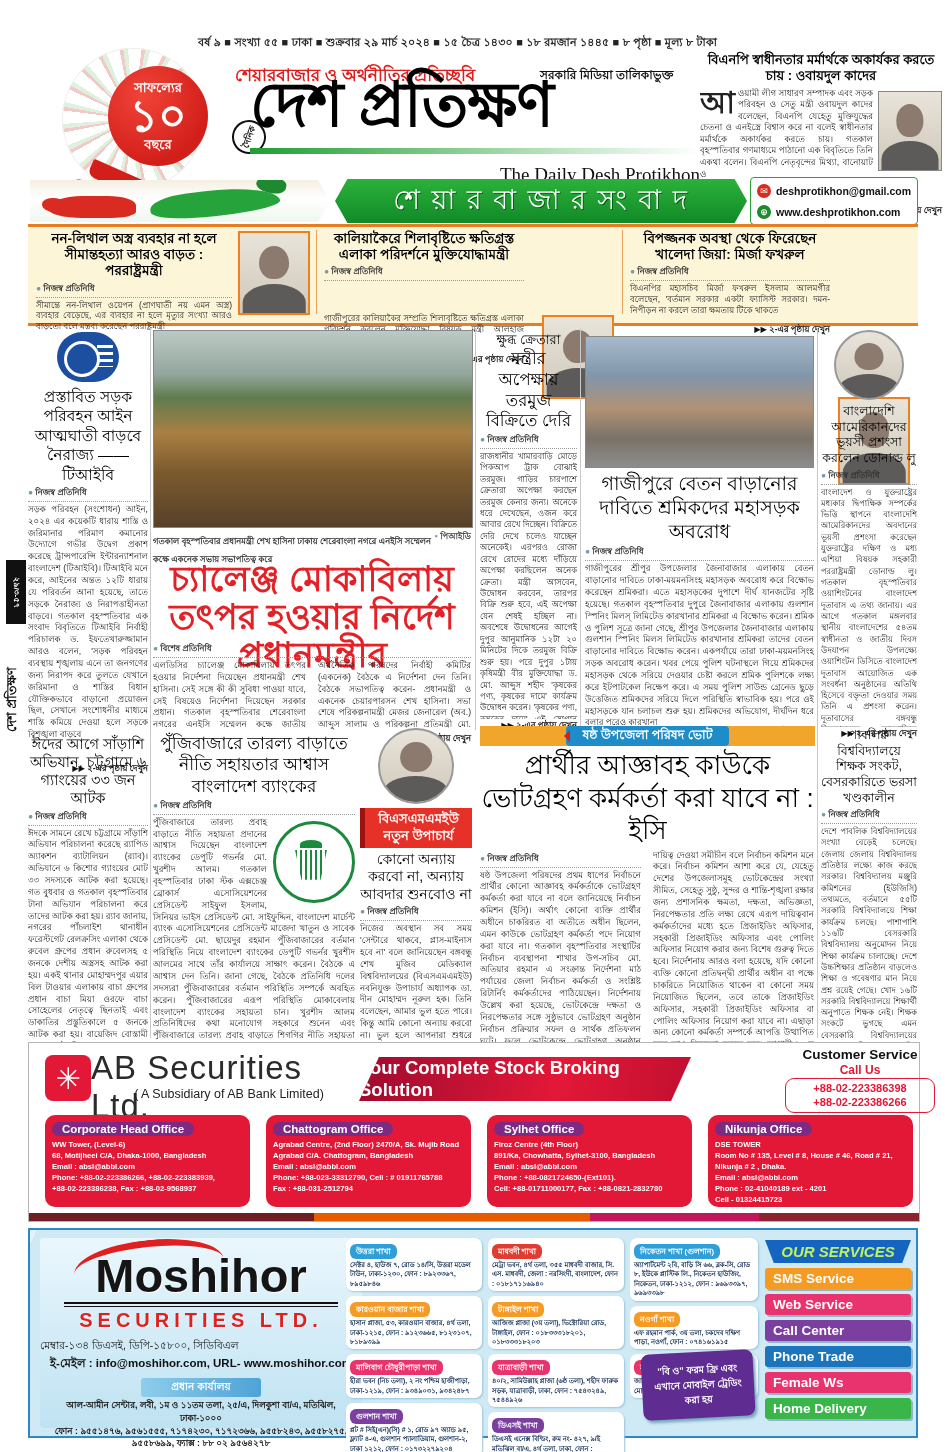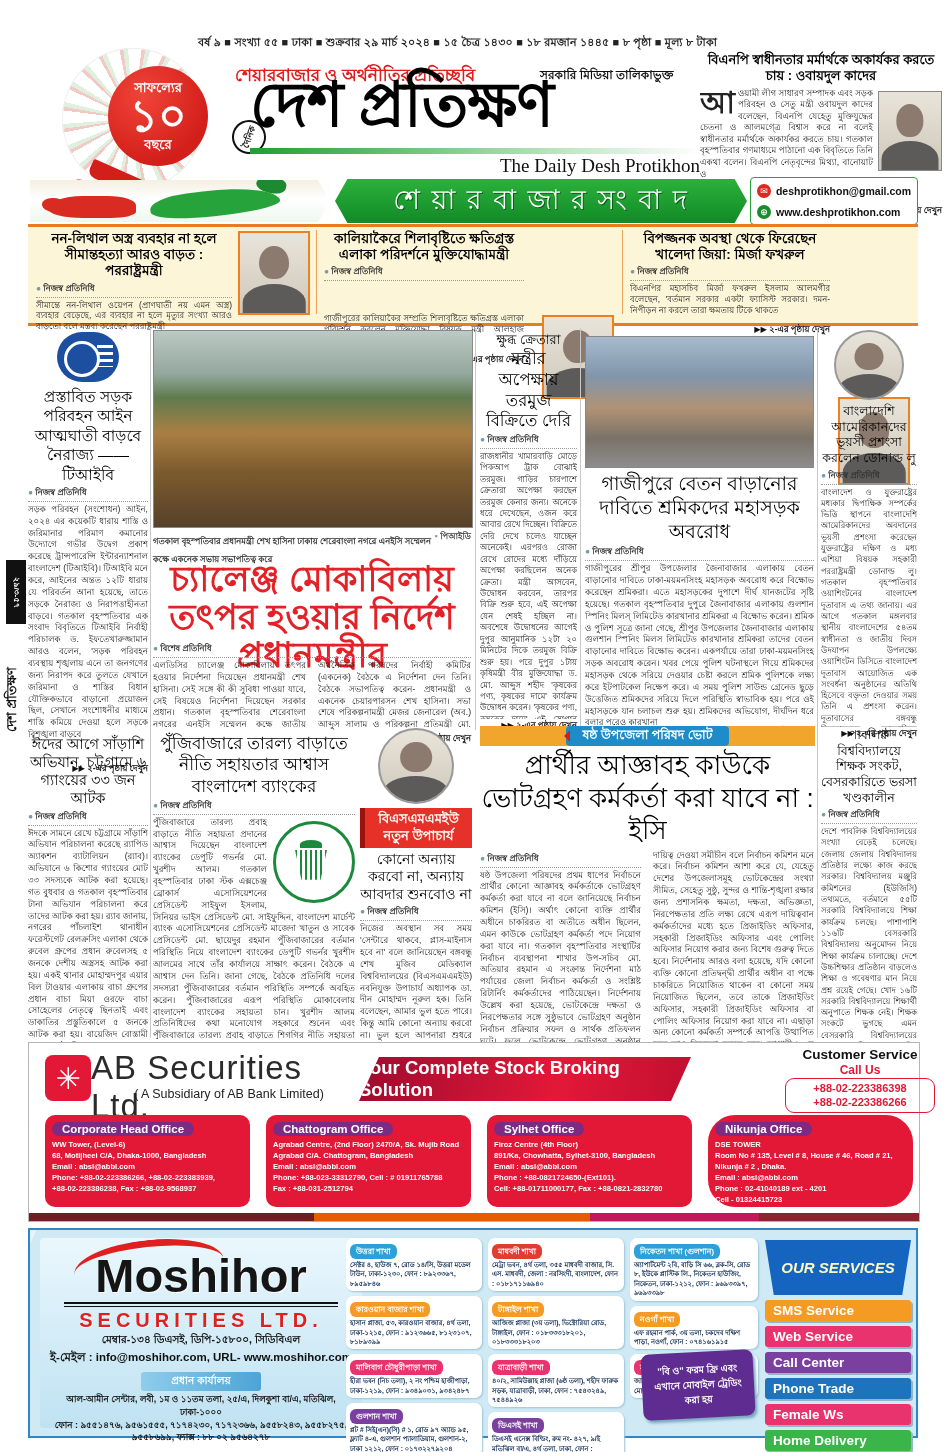--- a/index.html
+++ b/index.html
@@ -20,21 +20,21 @@
   .anniv-bot{font-size:13px;font-weight:bold;}
   .ribbon1{left:88px;top:170px;width:60px;height:18px;background:#d31f1a;transform:rotate(24deg);border-radius:2px 8px 2px 8px;}
   .ribbon2{left:70px;top:182px;width:52px;height:14px;background:#b51712;transform:rotate(8deg);border-radius:8px 2px 8px 2px;}
 
   .tagline{left:235px;top:62px;width:300px;font-size:17px;font-weight:bold;color:#e11d1d;}
   .listed{left:540px;top:66px;width:170px;font-size:12px;font-weight:bold;color:#111;}
   .daily-badge{left:232px;top:120px;width:30px;height:30px;border-radius:50%;border:2px solid #111;color:#111;
     font-size:9px;font-weight:bold;display:flex;align-items:center;justify-content:center;transform:rotate(-70deg);background:#fff;}
   .main-title{left:250px;top:74px;width:450px;font-size:62px;font-weight:bold;color:#000;letter-spacing:-1px;line-height:1;}
   .green-line{left:250px;top:148px;width:450px;height:6px;background:linear-gradient(90deg,#1f9e33,#bfe6c4 70%,#ffffff);}
-  .eng-title{left:250px;top:155px;width:450px;text-align:right;font-family:"Liberation Serif","DejaVu Serif",serif;
+  .eng-title{left:250px;top:164px;width:450px;text-align:right;font-family:"Liberation Serif","DejaVu Serif",serif;
     font-size:19px;color:#111;}
 
   .brief{left:700px;top:52px;width:242px;}
   .brief-h{font-size:13px;font-weight:bold;text-align:center;line-height:1.25;color:#000;}
   .brief-body{font-size:8.6px;line-height:1.35;text-align:justify;margin-top:3px;color:#222;}
   .dropcap{float:left;font-size:30px;font-weight:bold;line-height:.85;margin:2px 3px 0 0;color:#222;}
   .brief-photo{float:right;width:62px;height:78px;margin:3px 0 2px 5px;border:1px solid #888;}
   .jump{font-size:8.4px;font-weight:bold;color:#111;text-align:right;}
 
   
@@ -123,34 +123,34 @@
 
   
   .mo-ad{left:28px;top:1228px;width:890px;height:210px;background:#cfeaf5;border:2px solid #2f86c8;box-sizing:border-box;
     background-image:linear-gradient(115deg,rgba(255,255,255,.45) 0 6px,transparent 6px 40px);}
   .mo-left{left:10px;top:8px;width:322px;height:190px;background:linear-gradient(180deg,#eaf7fd,#bfe2f2);border-radius:4px;}
   .mo-logo{position:relative;text-align:center;font-size:47px;font-weight:bold;color:#151515;line-height:1;margin-top:14px;
     text-shadow:1px 1px 0 #fff;}
   .mo-swoosh{position:absolute;left:34px;top:-12px;width:150px;height:46px;border-top:7px solid #e02020;border-radius:50%;transform:rotate(-6deg);}
   .mo-rule{border-top:2px solid #111;border-bottom:1px solid #111;height:2px;margin:3px 24px 2px 24px;}
   .mo-sec{text-align:center;font-size:20px;font-weight:bold;color:#e02020;letter-spacing:5px;text-shadow:1px 1px 0 #fff;}
-  .mo-member{text-align:center;font-size:10.5px;font-weight:bold;color:#111;}
+  .mo-member{font-size:10.5px;font-weight:normal;color:#111;margin-top:6px;}
   .mo-email{text-align:center;font-size:11.5px;font-weight:bold;color:#111;}
   .mo-ho-label{margin:4px auto 2px auto;width:120px;text-align:center;background:linear-gradient(90deg,#8ecdec,#4ea3d6);
     color:#fff;font-size:10.5px;font-weight:bold;border-radius:3px;padding:1px 0;}
   .mo-addr{text-align:center;font-size:8.8px;font-weight:bold;color:#111;line-height:1.45;padding:0 8px;}
   .mo-card{width:136px;background:#fff;border-radius:7px;box-shadow:1px 1px 2px #9cc3d8;margin-bottom:5px;padding:2px 4px 3px 4px;box-sizing:border-box;}
   .mo-card-h{display:inline-block;color:#fff;font-size:7.8px;font-weight:bold;border-radius:6px;padding:1px 6px;margin-bottom:1px;}
   .mo-card-b{font-size:6.7px;font-weight:bold;color:#0d2a52;line-height:1.4;}
   .c-blue{background:#2e9fd8;} .c-orange{background:#f59a23;} .c-pink{background:#e8336e;}
   .c-purple{background:#7b3fa0;} .c-red{background:#e03c31;} .c-green{background:#39b54a;}
   .mo-col{top:8px;display:flex;flex-direction:column;}
   .mo-serv{left:735px;top:10px;width:146px;}
-  .mo-serv-h{background:#1565c0;color:#fef9c3;font-size:15px;font-weight:bold;font-style:italic;text-align:center;
-    clip-path:polygon(0 0,100% 0,94% 100%,6% 100%);padding:19px 0;}
+  .mo-serv-h{background:#1565c0;color:#bef264;font-size:15px;font-weight:bold;font-style:italic;text-align:center;
+    clip-path:polygon(0 0,100% 0,94% 100%,6% 100%);padding:3px 0;}
   .mo-serv-i{margin-top:5px;border-radius:3px;color:#fff;font-size:13.5px;font-weight:bold;padding:3px 8px;box-shadow:2px 2px 0 #8fb6c9;}
   .mo-sticker{left:612px;top:122px;width:112px;height:66px;background:#5f2d91;border-radius:8px;transform:rotate(-3deg);
     color:#fff;font-size:9.5px;font-weight:bold;display:flex;align-items:center;justify-content:center;text-align:center;
     padding:4px;box-sizing:border-box;box-shadow:2px 3px 3px #7aa6bd;}
 
   
   .ph-meeting{background:linear-gradient(180deg,#bcc9c4 0%,#93a79d 22%,#5f7b4e 34%,#a97f43 52%,#7c5a2e 72%,#564129 100%);}
   .ph-protest{background:linear-gradient(180deg,#a7bacd 0%,#8196aa 30%,#b09275 55%,#7a7268 78%,#8d8d8d 100%);}
 </style>
 </head>
@@ -175,21 +175,21 @@
 <div class="abs daily-badge">দৈনিক</div>
 <div class="abs main-title">দেশ প্রতিক্ষণ</div>
 <div class="abs green-line"></div>
 <div class="abs eng-title">The Daily Desh Protikhon</div>
 
 <div class="abs brief">
   <div class="brief-h">বিএনপি স্বাধীনতার মর্মার্থকে অকার্যকর করতে চায় : ওবায়দুল কাদের</div>
   <div class="brief-body clip" style="height:116px;">
     <div class="brief-photo portrait"></div>
     <span class="dropcap">আ</span>
-    <span>ওয়ামী লীগ সাধারণ সম্পাদক এবং সড়ক পরিবহন ও সেতু মন্ত্রী ওবায়দুল কাদের বলেছেন, বিএনপি যেহেতু মুক্তিযুদ্ধের চেতনা ও আলমগ্ত্রে বিশ্বাস করে না বলেই স্বাধীনতার মর্মার্থকে অকার্যকর করতে চায়। গতকাল বৃহস্পতিবার গণমাধ্যমে পাঠানো এক বিবৃতিতে তিনি একথা বলেন। বিএনপি নেতৃবৃন্দের মিথ্যা, বানোয়াট ও</span>
+    <span>ওয়ামী লীগ সাধারণ সম্পাদক এবং সড়ক পরিবহন ও সেতু মন্ত্রী ওবায়দুল কাদের বলেছেন, বিএনপি যেহেতু মুক্তিযুদ্ধের চেতনা ও এনইস্ত্রে বিশ্বাস করে না বলেই স্বাধীনতার মর্মার্থকে অকার্যকর করতে চায়। গতকাল বৃহস্পতিবার গণমাধ্যমে পাঠানো এক বিবৃতিতে তিনি একথা বলেন। বিএনপি নেতৃবৃন্দের মিথ্যা, বানোয়াট ও</span>
   </div>
   <div class="jump">▶▶ ২-এর পৃষ্ঠায় দেখুন</div>
 </div>
 
 <div class="bullbear">
   <div class="bear"></div>
   <div class="bull"></div>
 </div>
 <div class="abs banner">শে য়া র বা জা র  সং বা দ</div>
 <div class="abs contact">
@@ -371,21 +371,21 @@
 Fax : +88-031-2512794</div>
   </div>
   <div class="abs ab-card" style="left:458px;">
     <span class="ab-card-h">Sylhet Office</span>
     <div class="ab-card-b">Firoz Centre (4th Floor)
 891/Ka, Chowhatta, Sylhet-3100, Bangladesh
 Email : absl@abbl.com
 Phone : +88-0821724650-(Ext101).
 Cell: +88-01711000177, Fax : +88-0821-2832780</div>
   </div>
-  <div class="abs ab-card" style="left:679px;border-radius:27px;">
+  <div class="abs ab-card" style="left:679px;">
     <span class="ab-card-h">Nikunja Office</span>
     <div class="ab-card-b">DSE TOWER
 Room No # 135, Level # 8, House # 46, Road # 21, Nikunja # 2 , Dhaka.
 Email : absl@abbl.com
 Phone : 02-41040189 ext - 4201
 Cell - 01324415723</div>
   </div>
   <div class="abs ab-bar"></div>
 </div>
 

